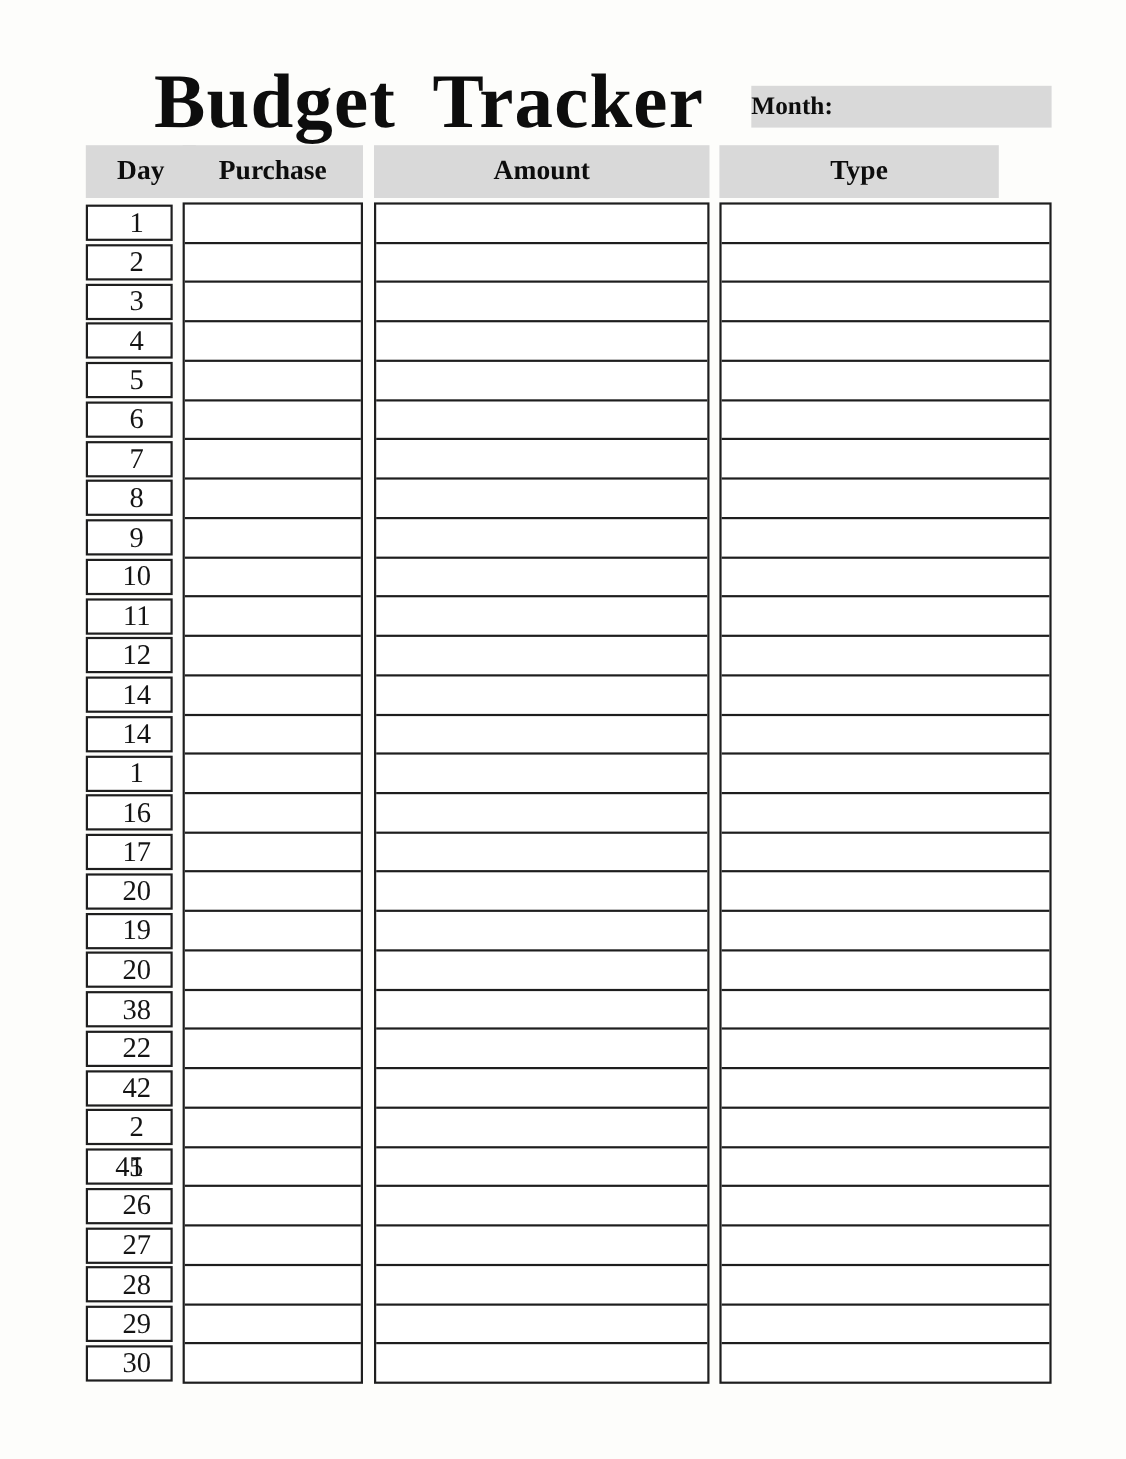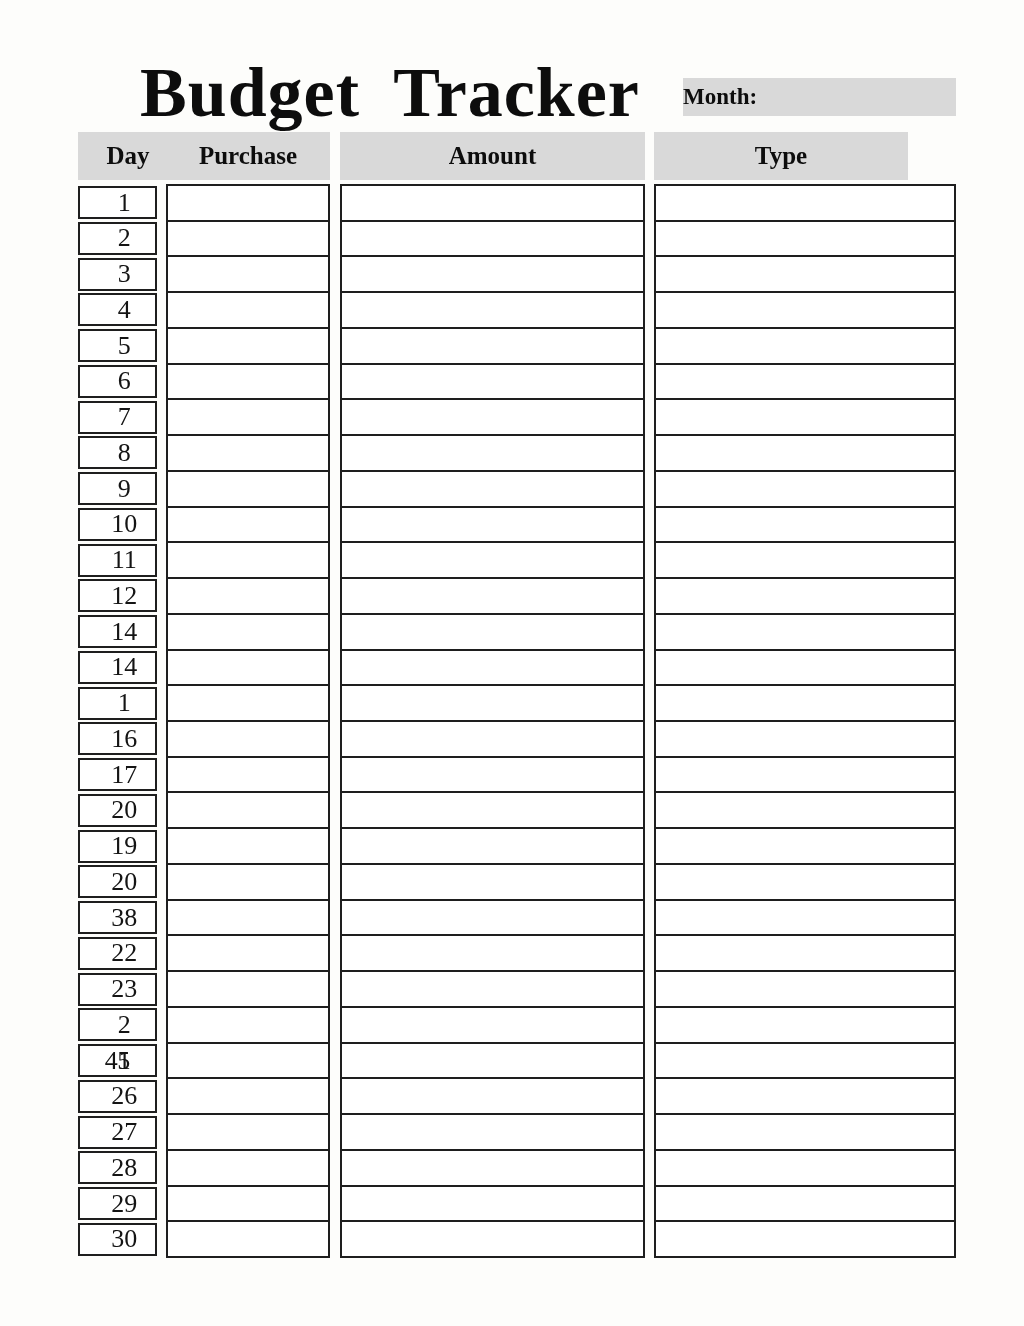--- a/index.html
+++ b/index.html
@@ -204,21 +204,21 @@
         </div>
         <div class="day-box">
           <span>38</span>
           <span class="ghost"></span>
         </div>
         <div class="day-box">
           <span>22</span>
           <span class="ghost"></span>
         </div>
         <div class="day-box">
-          <span>23</span>
+          <span>42</span>
           <span class="ghost"></span>
         </div>
         <div class="day-box">
           <span>2</span>
           <span class="ghost"></span>
         </div>
         <div class="day-box">
           <span>41</span>
           <span class="ghost">5</span>
         </div>

